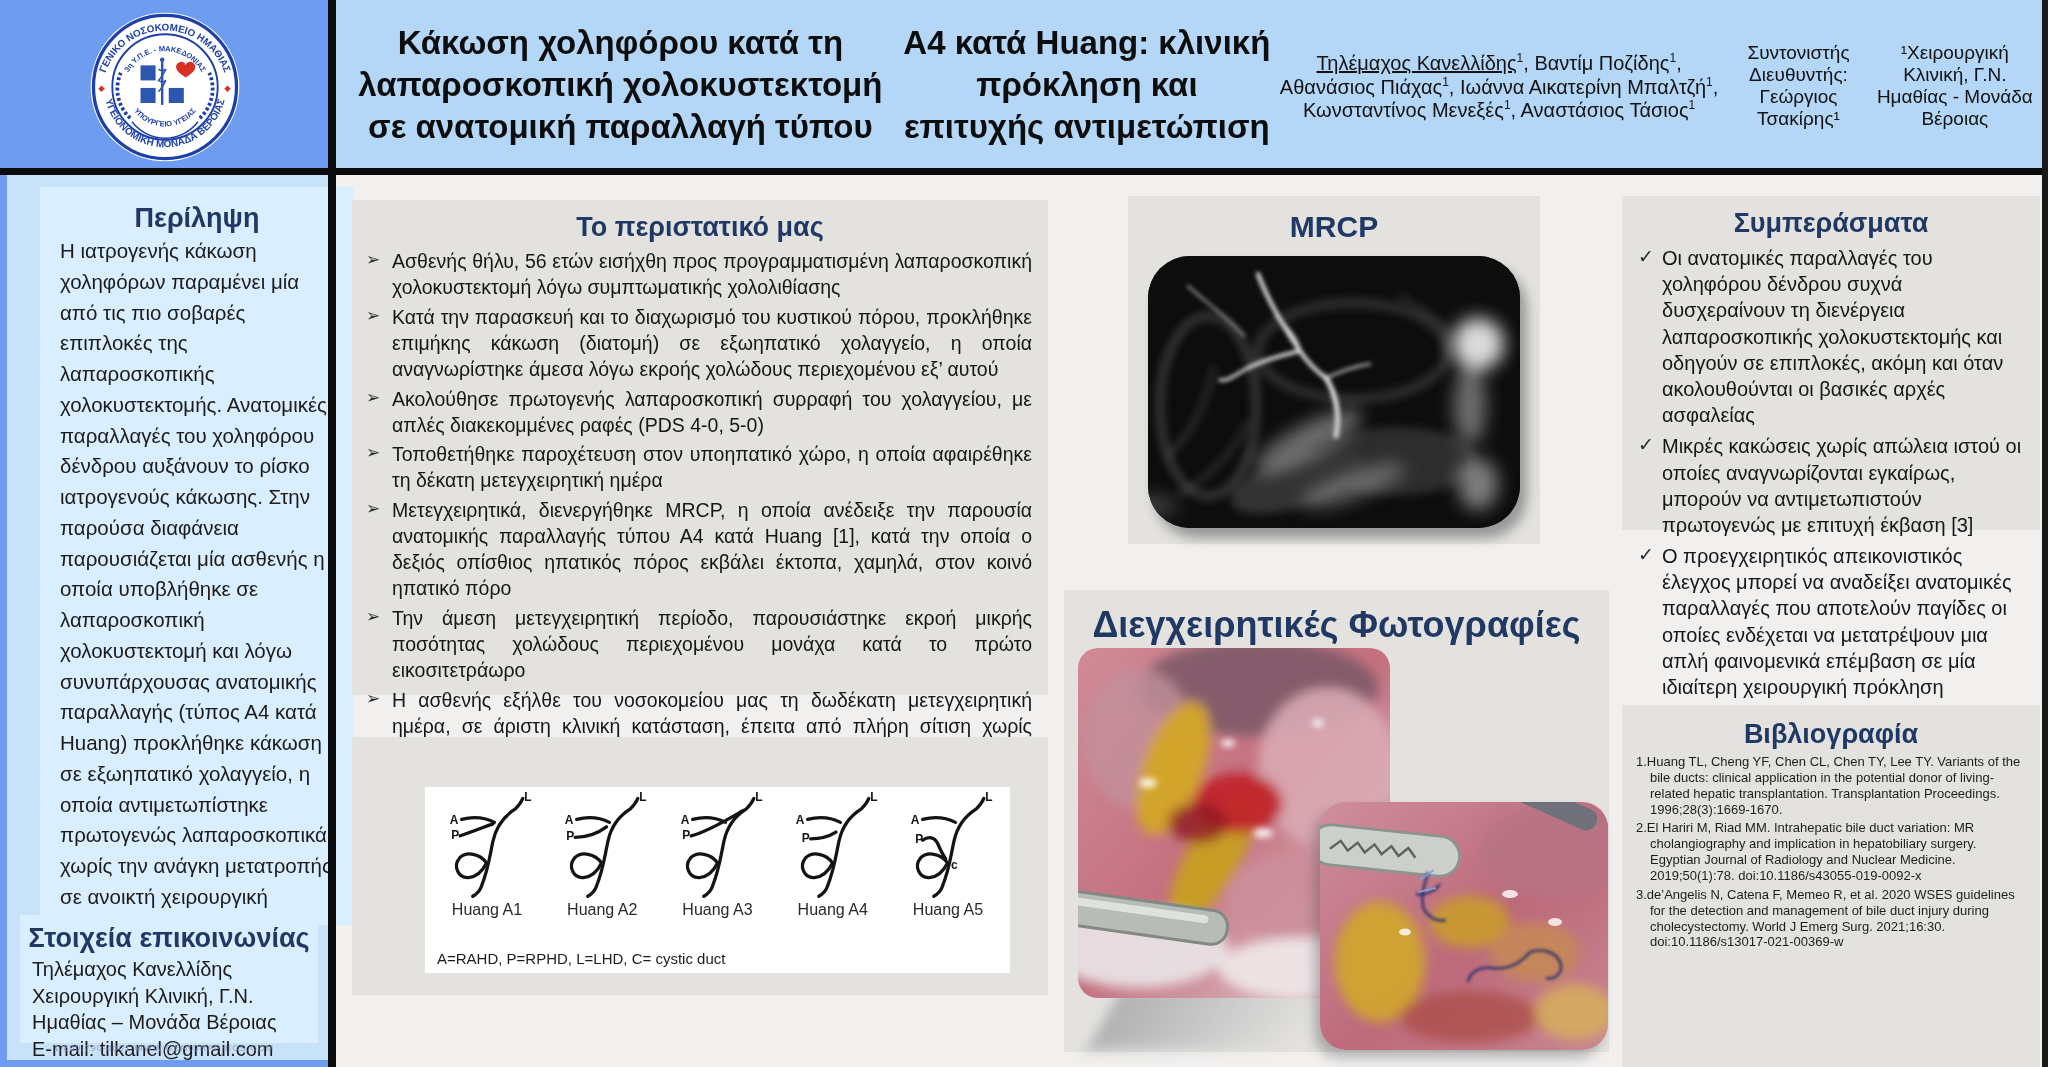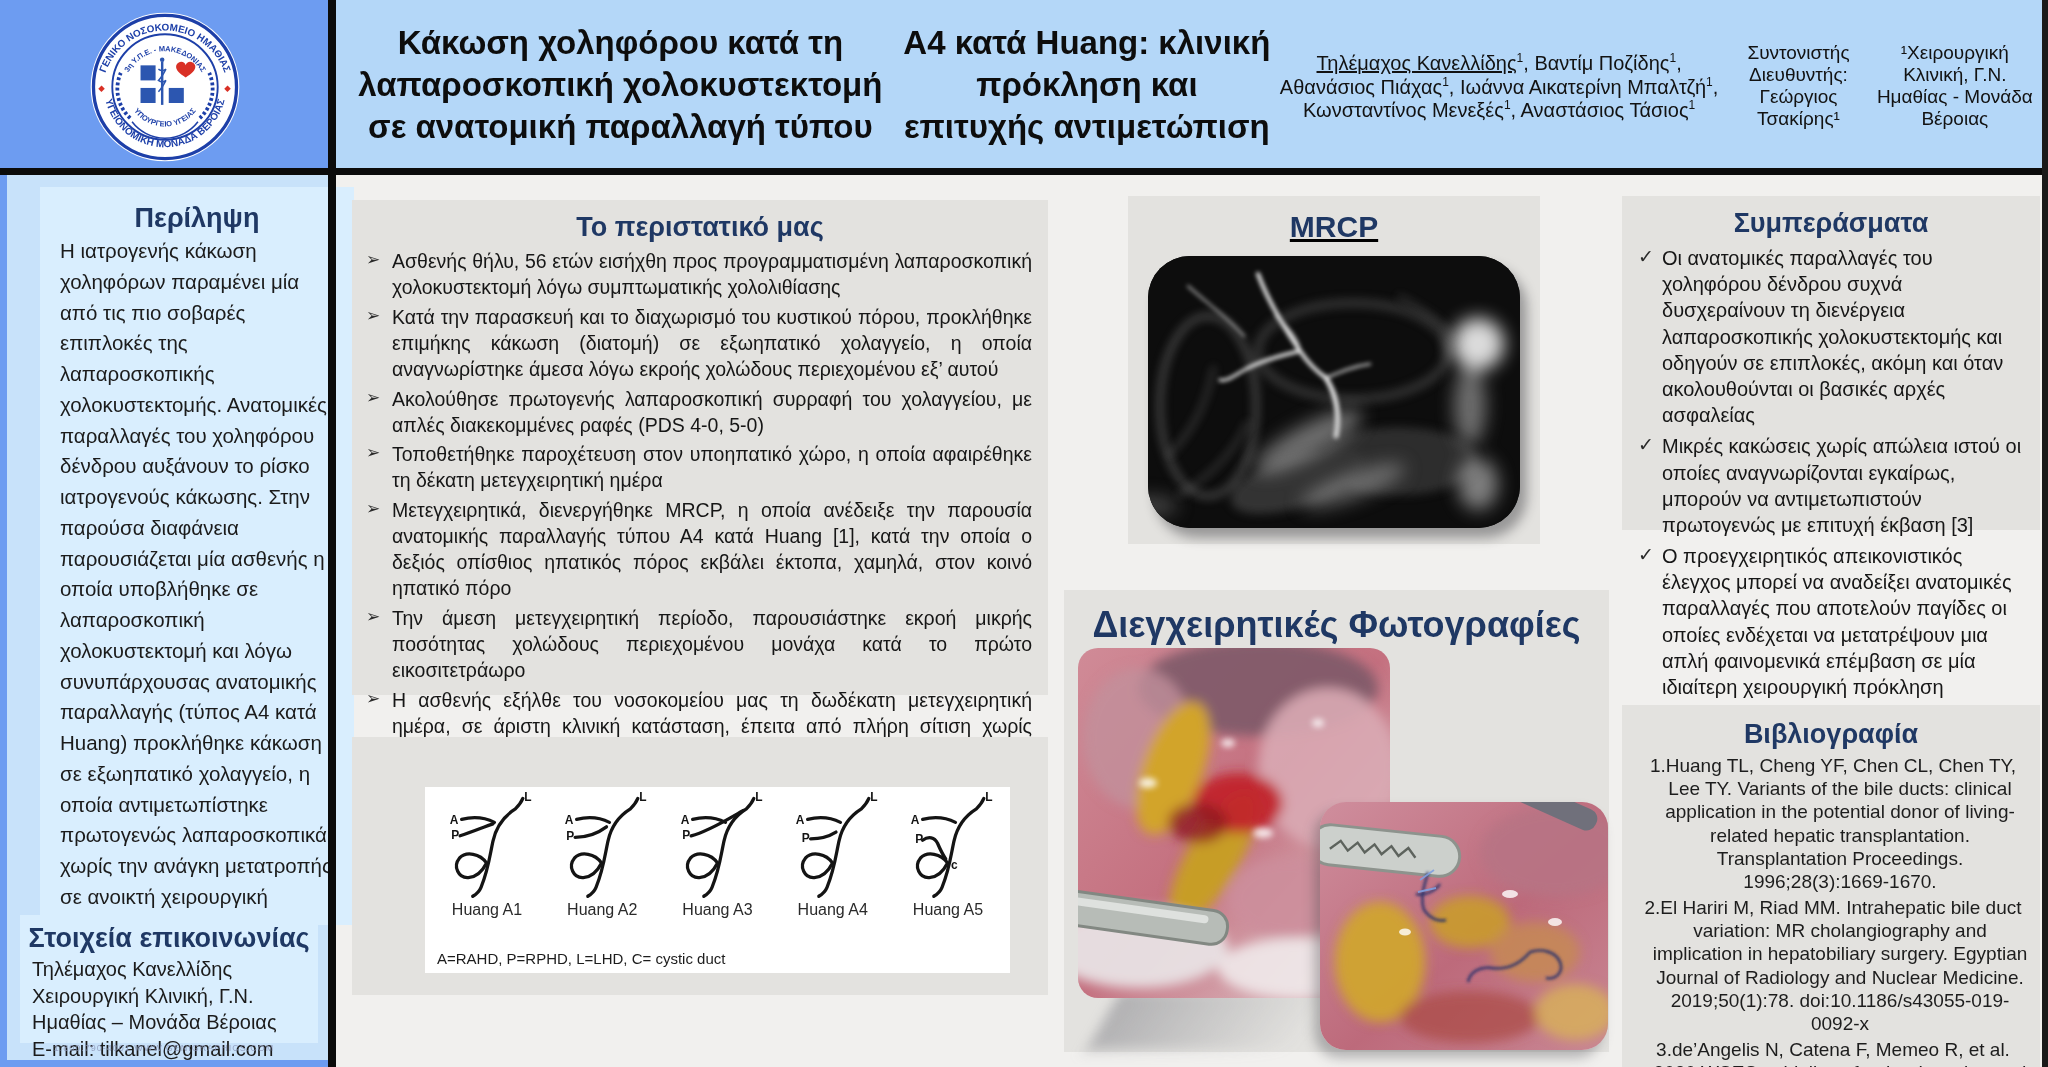--- a/index.html
+++ b/index.html
@@ -45,42 +45,42 @@
 
   .huang-box{left:352px;top:737px;width:696px;height:258px;}
   .huang-box h2{margin-top:9px;font-size:26px;}
   .huang-figure-area{position:absolute;left:73px;top:50px;width:585px;height:186px;background:#ffffff;}
   .huang-row{display:flex;justify-content:space-between;padding:4px 6px 0;}
   .huang-fig{width:112px;display:flex;flex-direction:column;align-items:center;}
   .huang-fig svg{width:106px;height:112px;}
   .huang-fig .cap{font-size:16px;color:#2a2a2a;margin-top:-2px;}
   .huang-legend{position:absolute;left:12px;bottom:6px;font-size:15px;color:#1c1c1c;}
 
-  .mrcp-box{left:1128px;top:196px;width:412px;height:348px;text-decoration:underline;}
+  .mrcp-box{left:1128px;top:196px;width:412px;height:348px;}
   .mrcp-box h2{font-size:30px;margin-top:14px;}
   .mrcp-image{position:absolute;left:20px;top:60px;width:372px;height:272px;border-radius:42px;overflow:hidden;background:#0d0d0d;box-shadow:7px 10px 12px rgba(40,40,45,.4);}
   .mrcp-image svg{width:100%;height:100%;display:block;}
 
   .photos-box{left:1064px;top:590px;width:545px;height:462px;}
   .photos-box h2{font-size:36px;margin-top:14px;}
   .photo{position:absolute;overflow:hidden;}
   .photo svg{width:100%;height:100%;display:block;}
   .photo1{left:14px;top:58px;width:312px;height:350px;border-radius:20px;}
   .photo1-shadow{position:absolute;left:40px;top:400px;width:300px;height:60px;background:linear-gradient(100deg,rgba(125,125,132,.5),rgba(125,125,132,0) 70%);transform:skewX(-30deg);filter:blur(7px);}
   .photo2{left:256px;top:212px;width:288px;height:248px;border-radius:26px;box-shadow:-6px 8px 12px rgba(70,70,75,.35);}
 
   .conclusions-box{left:1622px;top:196px;width:418px;height:334px;}
   .conclusion-bullets{list-style:none;margin:6px 0 0;padding:0 14px 0 16px;}
   .conclusion-bullets li{position:relative;font-size:20px;line-height:1.31;color:#161616;padding-left:24px;margin-bottom:5px;}
   .conclusion-bullets li .marker{position:absolute;left:0;top:0;font-size:19px;color:#2a2a2a;}
 
   .bib-box{left:1622px;top:705px;width:418px;height:377px;}
   .bib-box h2{margin-top:14px;}
   .references{list-style:none;margin:4px 0 0;padding:0 10px 0 14px;}
-  .references li{font-size:19px;line-height:1.22;color:#1d1d1d;padding-left:14px;text-indent:-14px;margin-bottom:3px;font-family:"Liberation Sans",sans-serif;text-align:center;}
+  .references li{font-size:13px;line-height:1.22;color:#1d1d1d;padding-left:14px;text-indent:-14px;margin-bottom:3px;font-family:"Liberation Sans",sans-serif;}
 
   
   .seal-text{fill:#1d3fa8;font-weight:700;}
 </style>
 </head>
 <body>
 
 <div class="poster">
 
   <header class="header-band">

